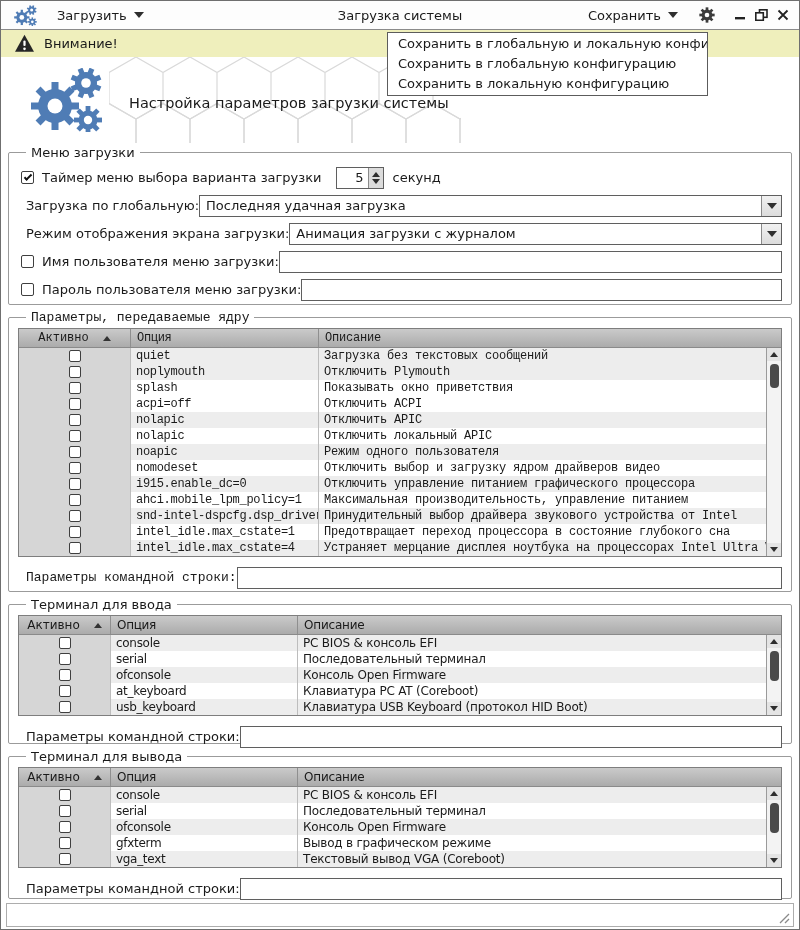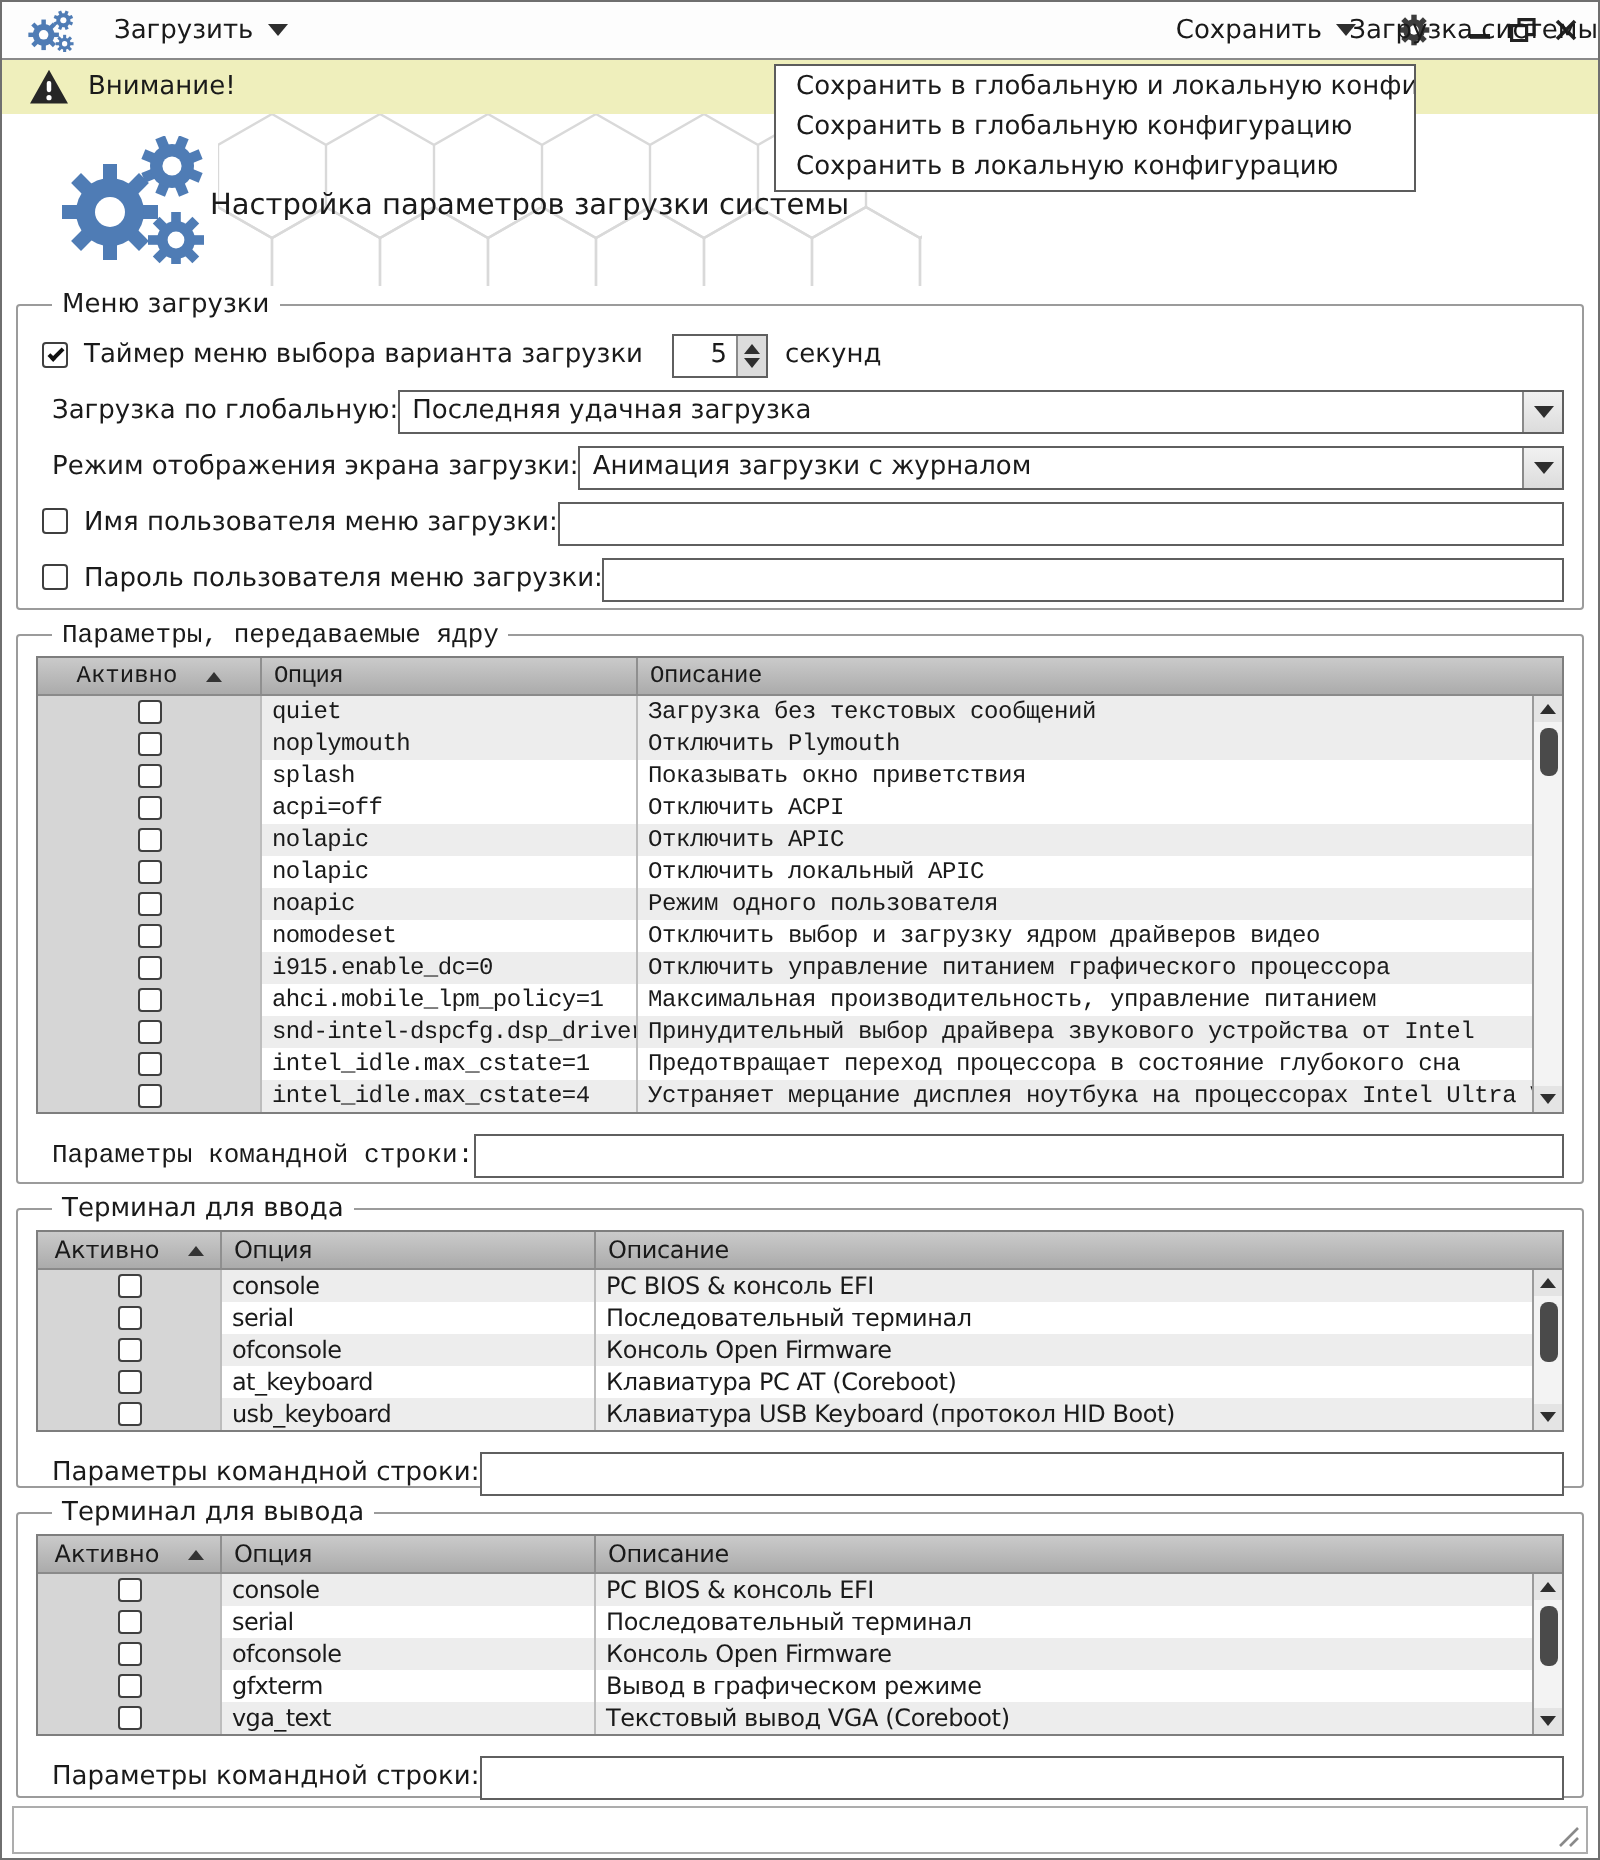--- a/index.html
+++ b/index.html
@@ -8,47 +8,47 @@
     font-family: "DejaVu Sans", "Liberation Sans", sans-serif;
     font-size: 13px; color:#1a1a1a;
     background:#fff; border:1px solid #6f6f6f;
     position:relative; overflow:hidden;
   }
   
   .toolbar { height:29px; display:flex; align-items:center; padding:0 10px;
              border-bottom:1px solid #8a8a8a; background:#fdfdfd; position:relative; }
   .tb-left { display:flex; align-items:center; gap:14px; }
   .tb-btn { display:flex; align-items:center; gap:7px; cursor:default; padding:2px 4px; }
-  .tb-title { position:absolute; left:0; right:0; text-align:right; pointer-events:none; }
+  .tb-title { position:absolute; left:0; right:0; text-align:center; pointer-events:none; }
   .tb-right { margin-left:auto; display:flex; align-items:center; gap:16px; }
   .win-btns { display:flex; align-items:center; gap:9px; margin-left:2px; }
   .tri-down { width:0; height:0; border-left:5px solid transparent; border-right:5px solid transparent; border-top:6px solid #2e2e2e; }
   
   .banner { height:27px; background:#efefbc; display:flex; align-items:center; gap:9px; padding:0 13px; }
   
   .menu { position:absolute; left:386px; top:31px; width:321px; background:#fff;
           border:1px solid #5c5c5c; z-index:30; padding:1px 0; }
   .menu-item { height:20px; line-height:20px; padding:0 10px; white-space:nowrap; overflow:hidden; }
   
   .hero { height:86px; position:relative; background:#fff; }
   .hex-bg { position:absolute; left:108px; top:0; }
   .hero-logo { position:absolute; left:20px; top:11px; }
-  .hero-title { position:absolute; left:104px; top:38px; font-size:14.5px; }
+  .hero-title { position:absolute; left:128px; top:38px; font-size:14.5px; }
   
   fieldset { margin:0 7px; border:1px solid #9b9b9b; border-radius:2px;
              padding:1px 9px 6px 9px; min-width:0; background:#fff; }
   legend { padding:0 5px; margin-left:8px; font-size:13px; }
   .fs1 { margin-top:2px; height:160px; }
   .fs2 { margin-top:5px; height:282px;font-family:Liberation Mono, monospace; }
   .fs3 { margin-top:5px; height:147px; }
   .fs4 { margin-top:5px; height:150px; }
   .frow { display:flex; align-items:center; height:23px; margin-top:5px; padding-left:3px; }
   .frow.lblrow { padding-left:8px; }
   .lbl { white-space:nowrap; }
-  .cb-group { display:flex; align-items:flex-start; flex:0 0 252px; }
+  .cb-group { display:flex; align-items:center; flex:0 0 252px; }
   .cb { width:13px; height:13px; border:1px solid #3f3f3f; border-radius:2px; background:#fff;
         display:inline-flex; align-items:center; justify-content:center; flex:0 0 13px; }
   .cb .tick { width:8px; height:4px; border-left:2px solid #101010; border-bottom:2px solid #101010;
               transform:rotate(-45deg) translate(1px,-1px); }
   .cb-lbl { margin-left:8px; white-space:nowrap; }
   
   .spin { display:flex; width:48px; height:22px; border:1px solid #5f5f5f; background:#fff; margin-left:14px; }
   .spin-val { flex:1; text-align:right; line-height:20px; padding-right:4px; }
   .spin-btns { width:15px; border-left:1px solid #8a8a8a; background:#dcdcdc;
                display:flex; flex-direction:column; align-items:center; justify-content:center; gap:2px; }

